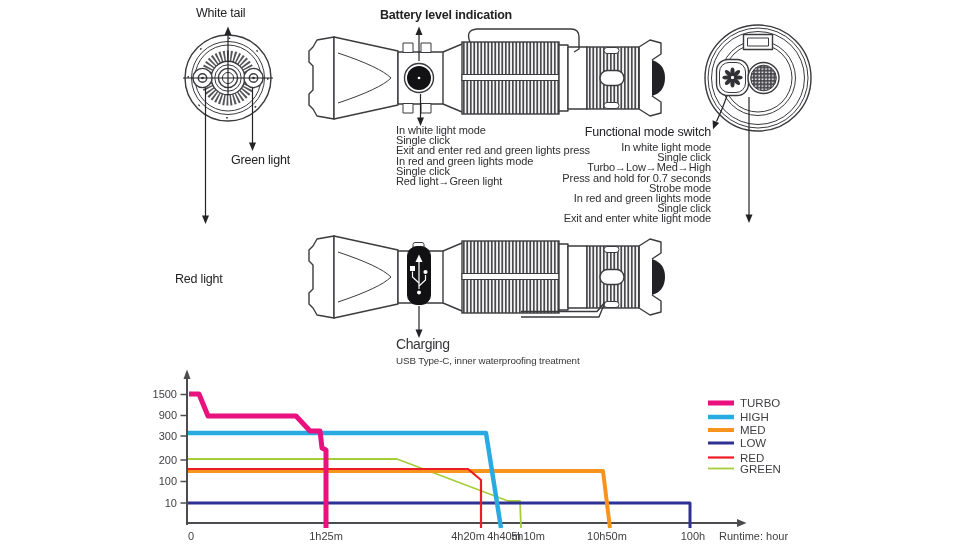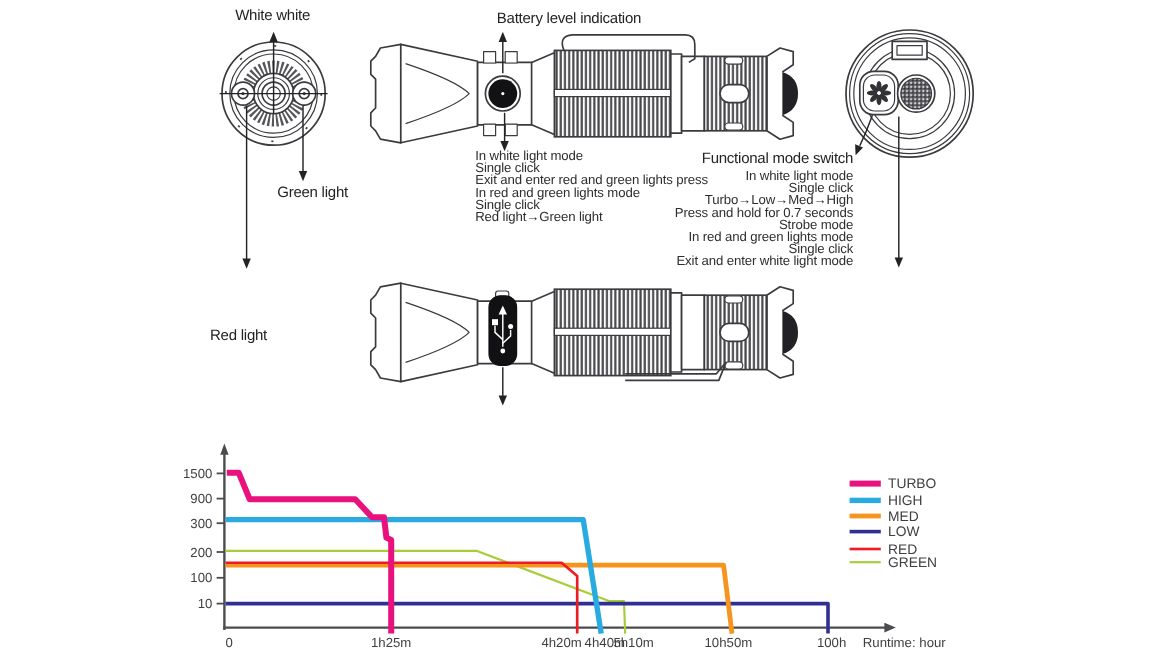--- a/index.html
+++ b/index.html
@@ -229,24 +229,24 @@
           <text x="740" y="447" class="leg">LOW</text>
           <line x1="708" y1="457.5" x2="734" y2="457.5" stroke="#ed1c24" stroke-width="2.2"></line>
           <text x="740" y="461.5" class="leg">RED</text>
           <line x1="708" y1="468.5" x2="734" y2="468.5" stroke="#a6ce39" stroke-width="1.8"></line>
           <text x="740" y="472.5" class="leg">GREEN</text>
         </g>
     <text class="tick" x="719" y="539.5">Runtime: hour</text>
   </g>
 </svg>
 
-  <span class="abs lbl" style="left:196px;top:6px;">White white</span>
+  <span class="abs lbl" style="left:196px;top:6px;">White tail</span>
   <span class="abs lbl" style="left:231px;top:153px;">Green light</span>
   <span class="abs lbl" style="left:175px;top:225px;margin-top:47px;">Red light</span>
-  <span class="abs lbl" style="left:414px;top:8px;">Battery level indication</span>
+  <span class="abs lbl" style="left:380px;top:8px;font-weight:bold;">Battery level indication</span>
 
   <div class="abs" style="left:396px;top:125px;">
     <div class="sub">
         <div>In white light mode</div>
         <div>Single click</div>
         <div>Exit and enter red and green lights press</div>
         <div>In red and green lights mode</div>
         <div>Single click</div>
         <div>Red light→Green light</div>
       </div>
@@ -260,14 +260,18 @@
         <div>Turbo→Low→Med→High</div>
         <div>Press and hold for 0.7 seconds</div>
         <div>Strobe mode</div>
         <div>In red and green lights mode</div>
         <div>Single click</div>
         <div>Exit and enter white light mode</div>
       </div>
   </div>
 
 
+  <div class="abs" style="left:396px;top:336px;">
+    <div class="head2">Charging</div>
+    <div class="subc">USB Type-C, inner waterproofing treatment</div>
+  </div>
 
 </div>
 
 </body></html>

